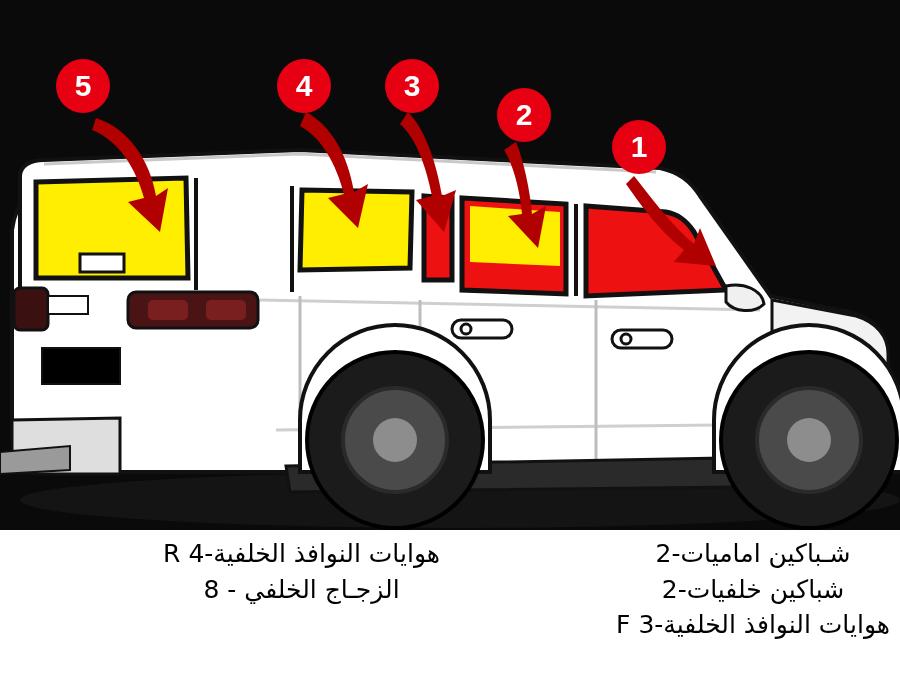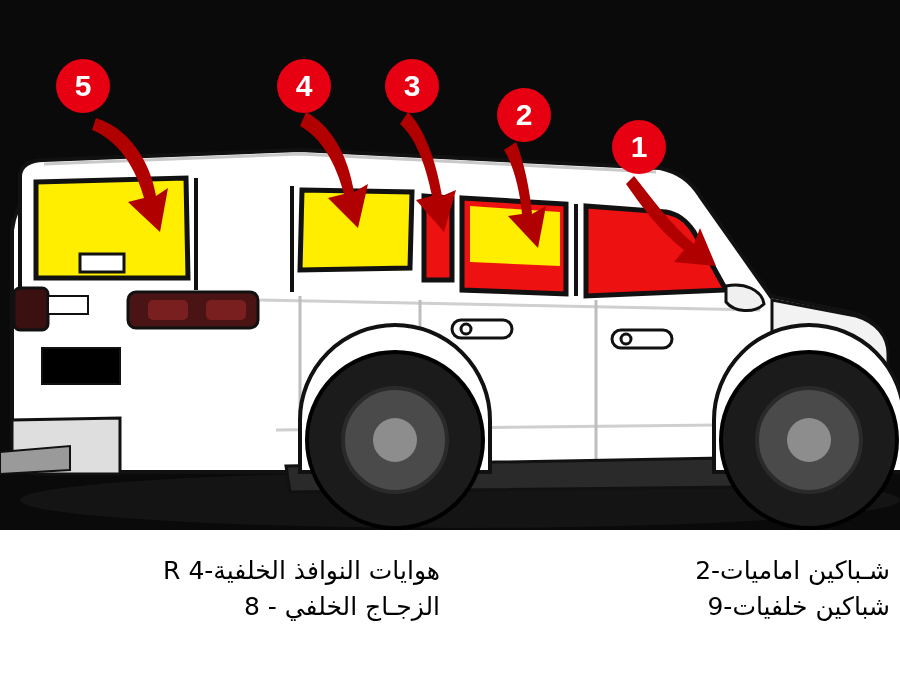--- a/index.html
+++ b/index.html
@@ -56,26 +56,26 @@
     position: absolute;
     left: 0;
     top: 530px;
     width: 900px;
     height: 145px;
     background: #ffffff;
     direction: rtl;
   }
   .cap-col {
     position: absolute;
-    top: 23px;
+    top: 6px;
     font-family: "DejaVu Sans", sans-serif;
     font-size: 25px;
     color: #000000;
     line-height: 1.42;
-    text-align: right;
+    text-align: center;
     direction: rtl;
     white-space: nowrap;
   }
   #cap-right {
     right: 10px;
   }
   #cap-left {
     right: 460px;
   }
   .cap-line {
@@ -225,21 +225,25 @@
     <span>4</span>
   </div>
   <div class="badge" style="left:56px; top:59px;">
     <span>5</span>
   </div>
 
   <div id="captions">
 
     <div class="cap-col" id="cap-right">
       <span class="cap-line">شـباكين اماميات-2</span>
-      <span class="cap-line">شباكين خلفيات-9</span>
+      <span class="cap-line">شباكين خلفيات-2</span>
+      <span class="cap-line">
+        <span>هوايات النوافذ الخلفية-3</span>
+        <span>F</span>
+      </span>
     </div>
 
     <div class="cap-col" id="cap-left">
       <span class="cap-line">
         <span>هوايات النوافذ الخلفية-4</span>
         <span>R</span>
       </span>
       <span class="cap-line">الزجـاج الخلفي - 8</span>
     </div>
 

